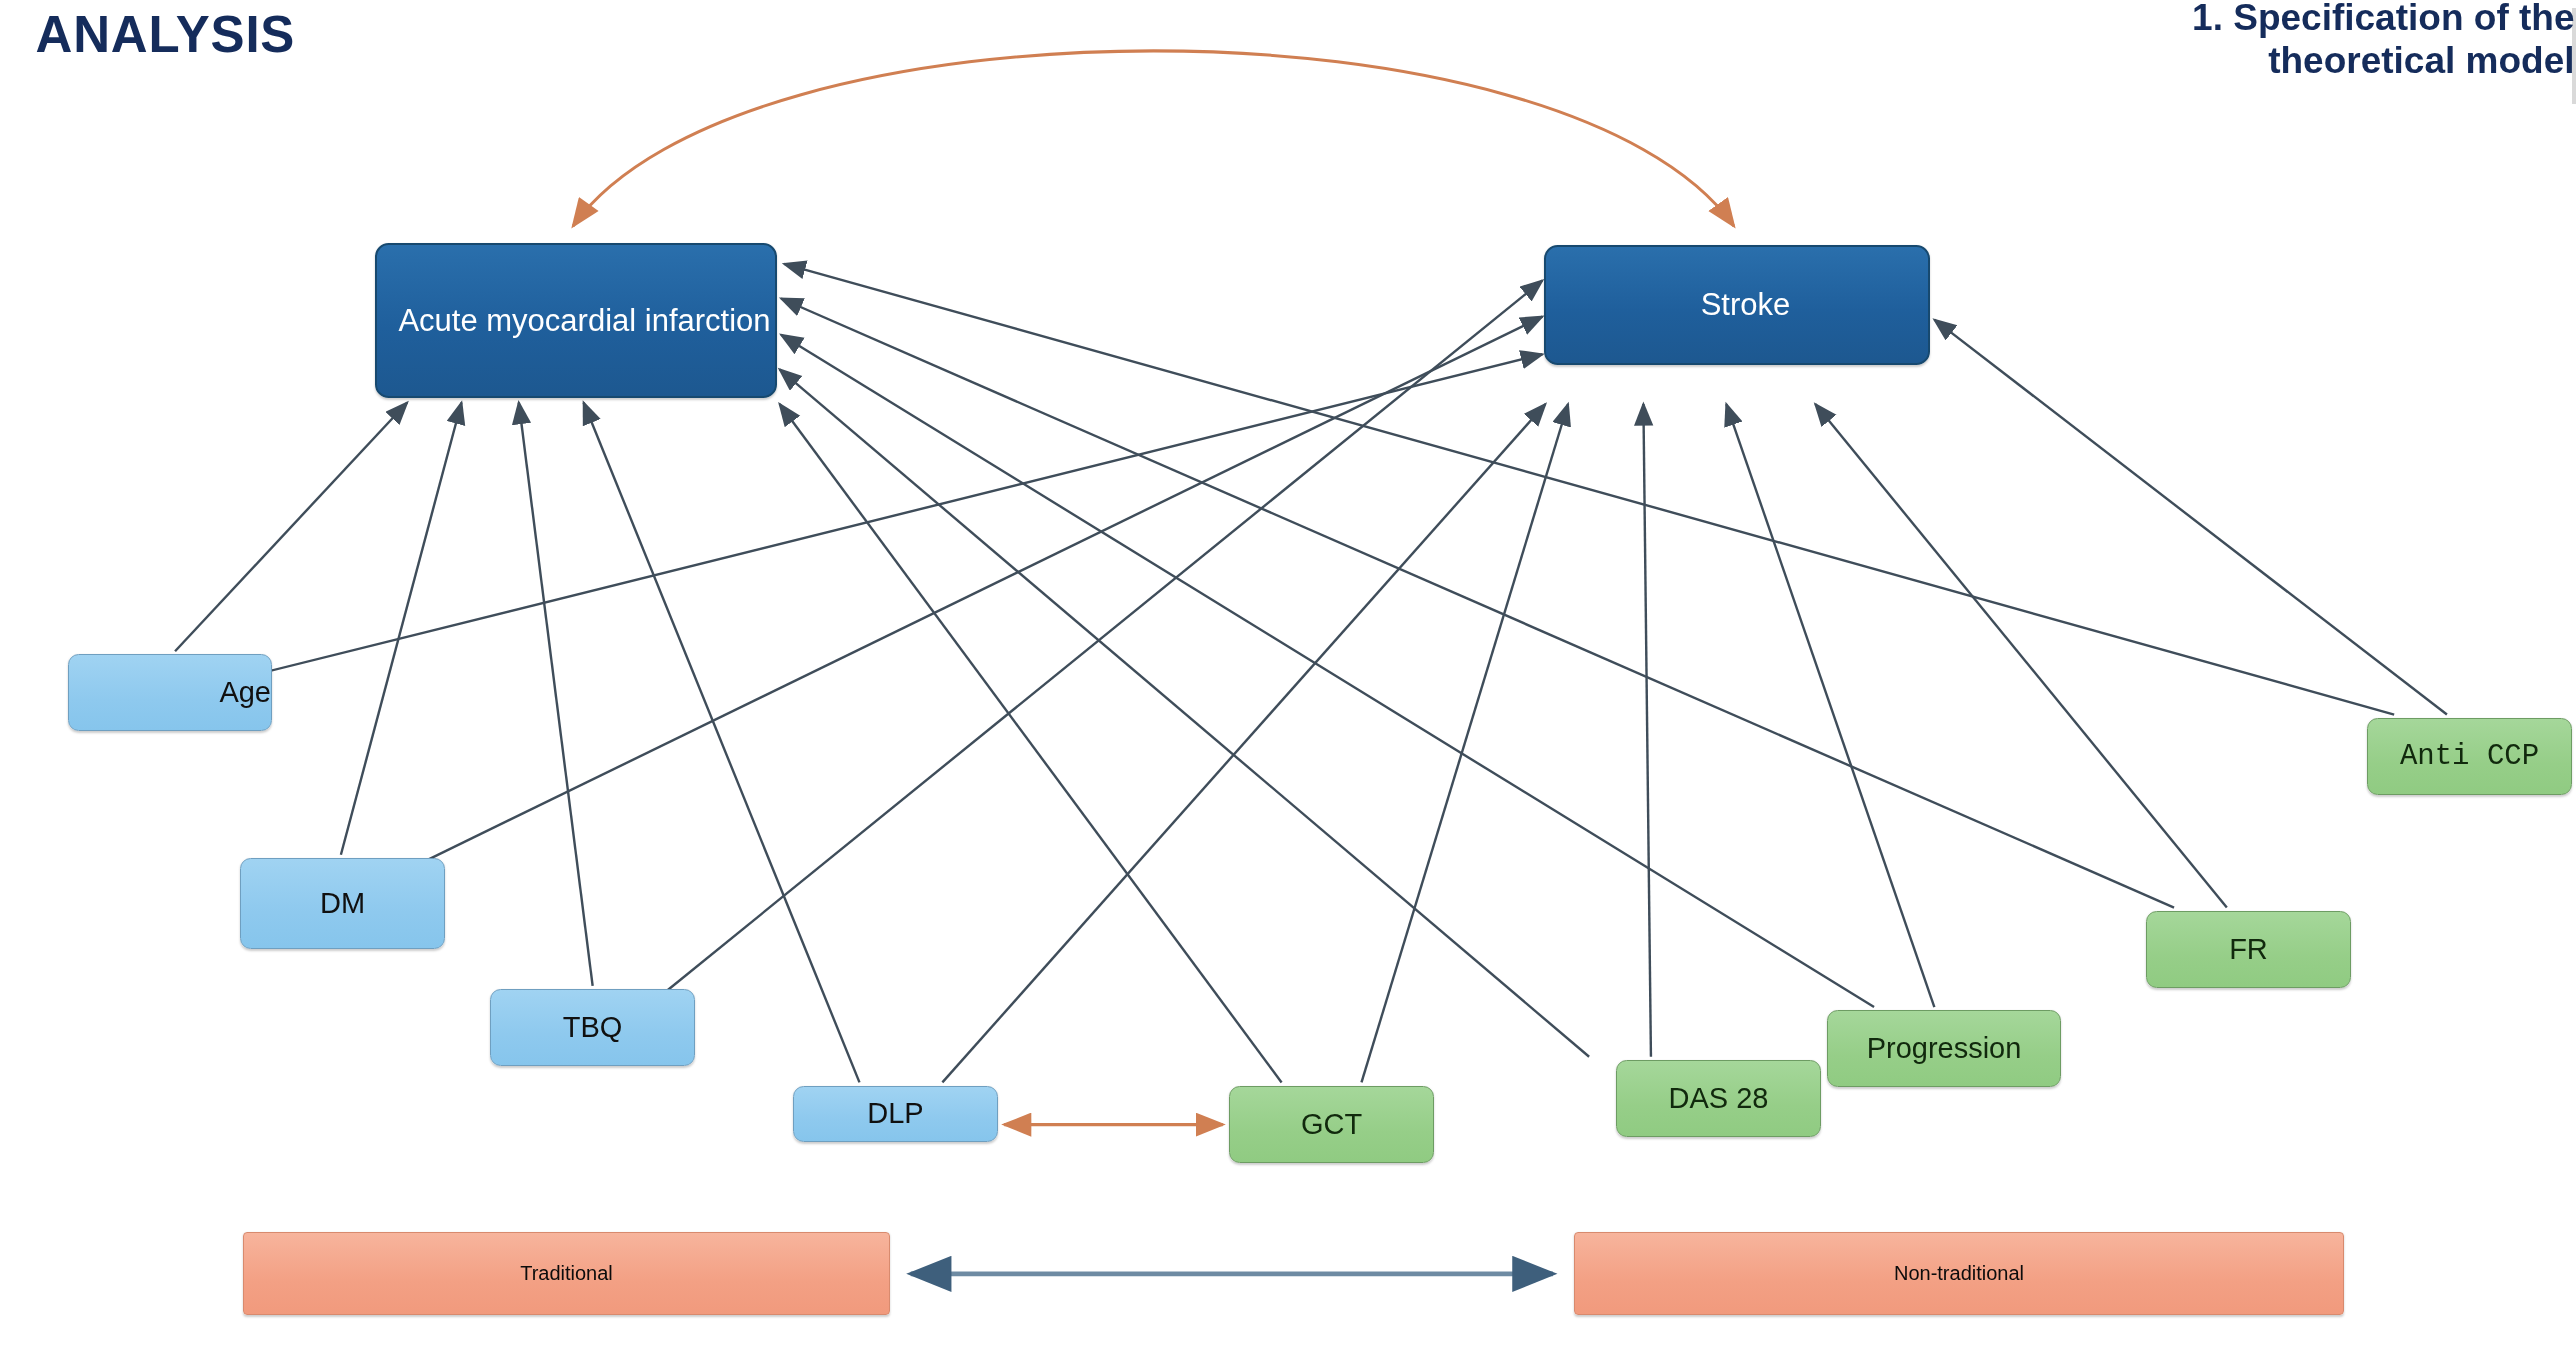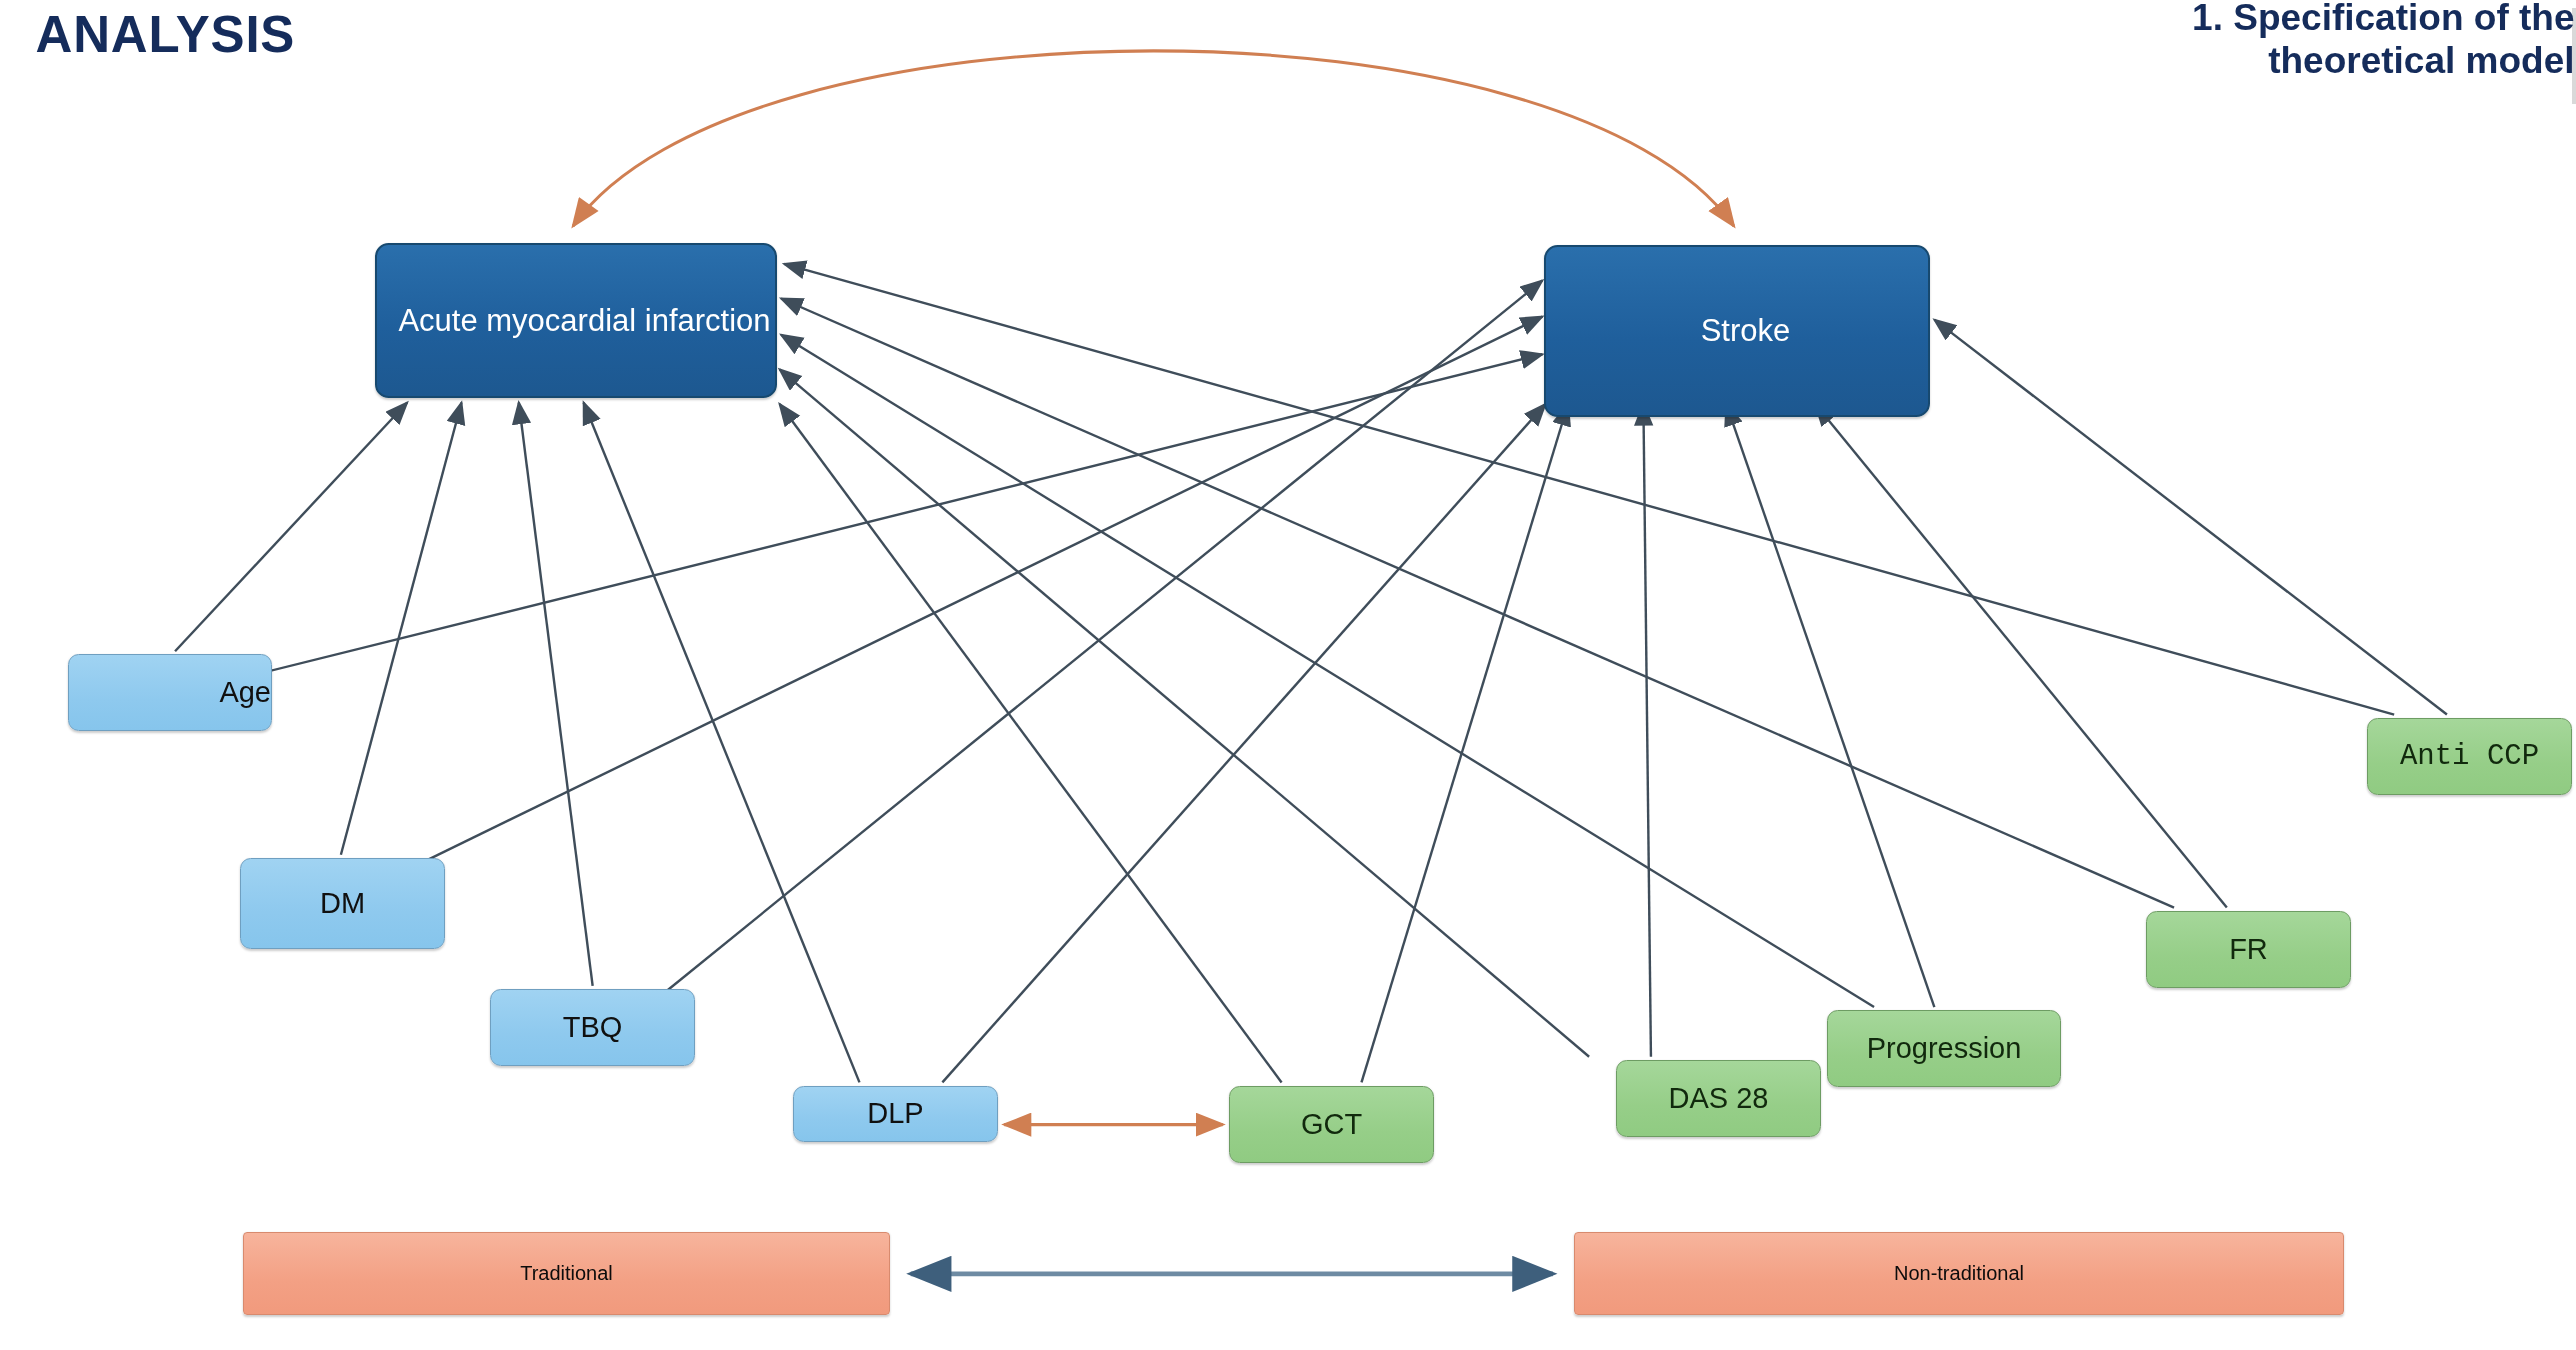--- a/index.html
+++ b/index.html
@@ -124,21 +124,21 @@
 
     <path d="M 1332 1492 L 1622 1492" stroke="#D07F52" stroke-width="4" fill="none" marker-end="url(#ahO)" marker-start="url(#ahOs)"></path>
 
     <path d="M 1208 1690 L 2060 1690" stroke="#6e8ba3" stroke-width="6" fill="none" marker-end="url(#ahB)" marker-start="url(#ahBs)"></path>
   </svg>
 
   <div class="node outcome" style="left:375px;top:243px;width:402px;height:155px;">
     <span>Acute myocardial infarction</span>
   </div>
 
-  <div class="node outcome" style="left:1544px;top:245px;width:386px;height:172px;">
+  <div class="node outcome" style="left:1544px;top:245px;width:386px;height:120px;">
     <span>Stroke</span>
   </div>
 
   <div class="node trad" style="left:68px;top:654px;width:204px;height:77px;justify-content:flex-end;">
     <span>Age</span>
   </div>
 
   <div class="node trad" style="left:240px;top:858px;width:205px;height:91px;">
     <span>DM</span>
   </div>

